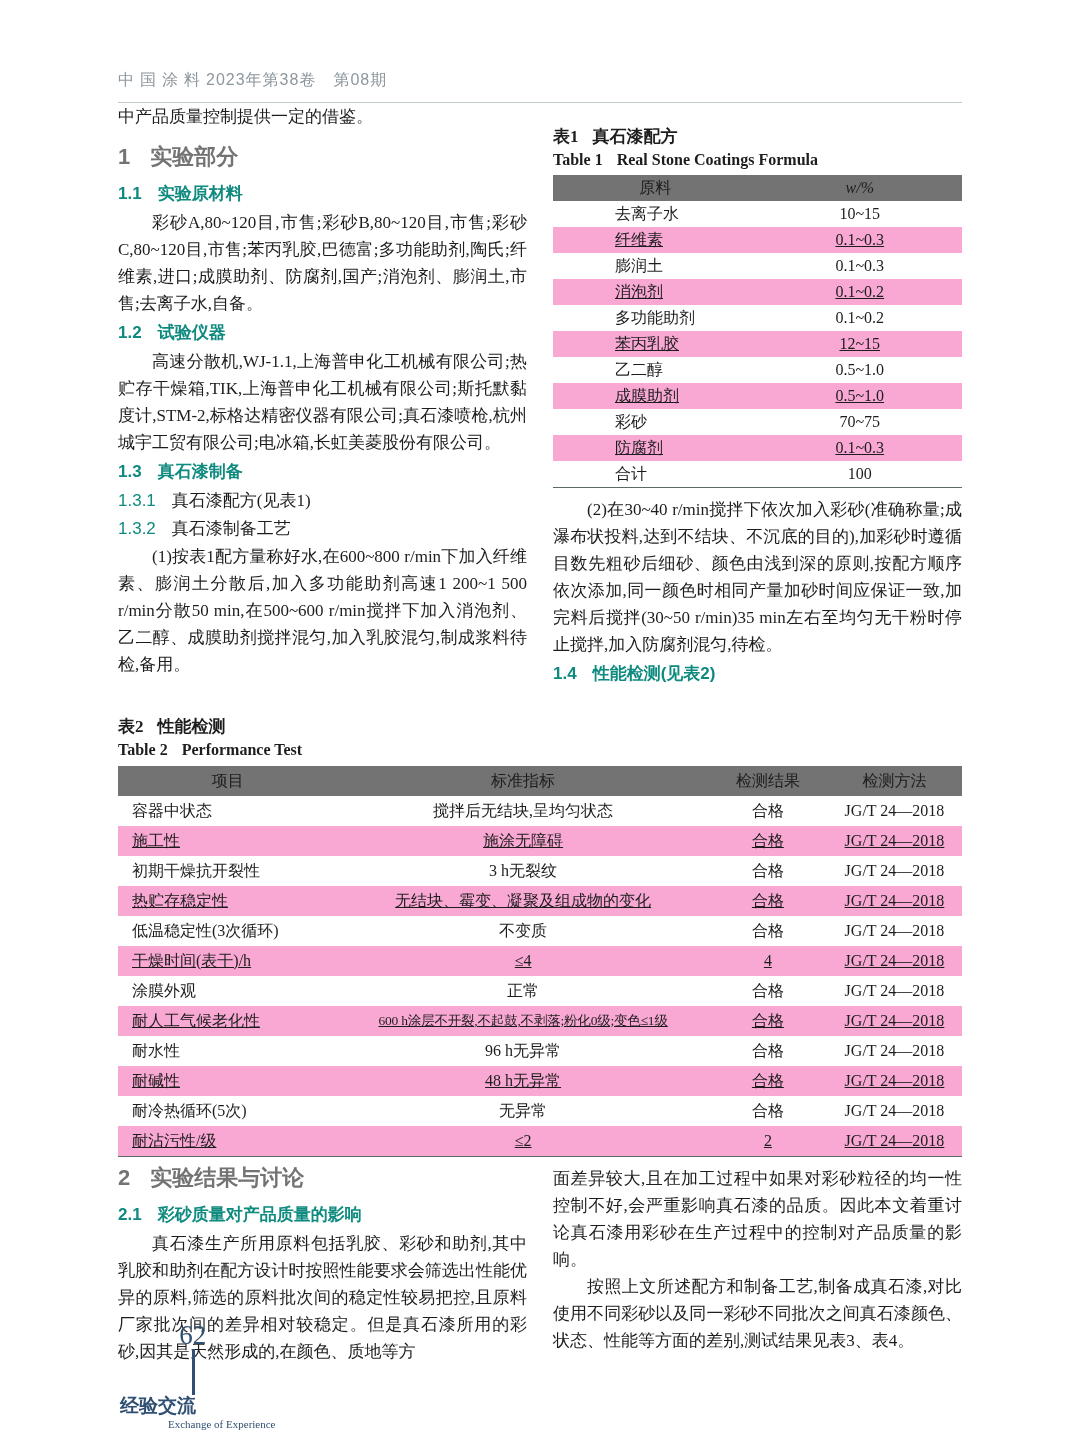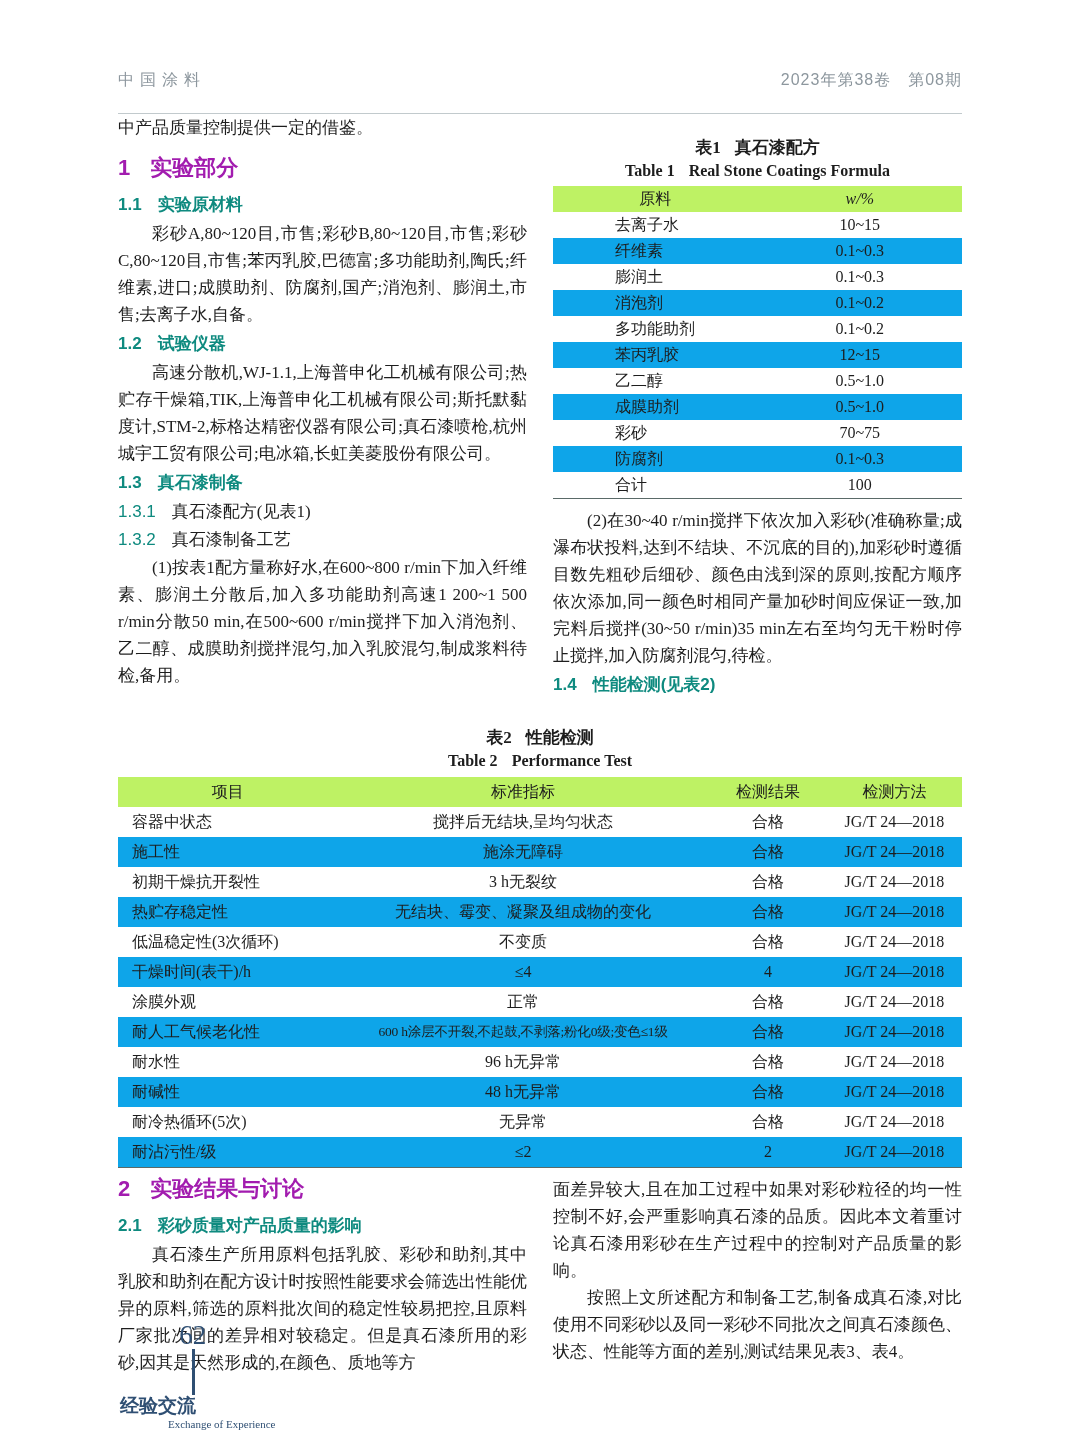--- a/index.html
+++ b/index.html
@@ -9,22 +9,22 @@
     margin:0 auto;
     background:#ffffff;
     font-family:"Liberation Serif","DejaVu Serif",serif;
     color:#1d1d1d;
     overflow:hidden;
   }
   .content { padding:0 118px; }
 
   
   .pagehead {
-    display:flex; justify-content:space-between; align-items:flex-end;
-    padding-top:70px; padding-bottom:22px;
+    display:flex; align-items:flex-end;
+    padding-top:70px; padding-bottom:11px;
     border-bottom:1px solid #c2cacd;
     font-family:"Liberation Sans","DejaVu Sans",sans-serif;
     font-size:16px; color:#8d979e;
   }
   .pagehead .journal { letter-spacing:6px; }
   .pagehead .issue { letter-spacing:1px; }
 
   
   .cols { display:flex; gap:26px; }
   .col { width:409px; flex:0 0 409px; }
@@ -32,48 +32,48 @@
   
   p.body {
     margin:0; font-size:17px; line-height:27px;
     text-align:justify; text-indent:2em;
   }
   p.body.noindent { text-indent:0; }
   .lead { margin-top:22px; }
 
   .h1 {
     font-family:"Liberation Sans","DejaVu Sans",sans-serif;
-    color:#a21caf; font-weight:bold; font-size:22px;
+    color:#737373; font-weight:bold; font-size:22px;
     margin:12px 0 8px 0; line-height:30px;
   }
   .h1 .num { margin-right:20px; }
   .h2 {
     font-family:"Liberation Sans","DejaVu Sans",sans-serif;
     color:#0e8a7f; font-weight:bold; font-size:17px;
     line-height:27px; margin:2px 0;
   }
   .h2 .num { margin-right:16px; }
   .h3 { font-size:17px; line-height:27px; margin:1px 0; }
   .h3 .num {
     font-family:"Liberation Sans","DejaVu Sans",sans-serif;
     color:#0e8a7f; margin-right:16px;
   }
   .h3 .ttl { color:#1d1d1d; }
 
   
-  .tcap { text-align:center; line-height:23px; }
+  .tcap { line-height:23px; }
   .tcap .cn { font-weight:bold; font-size:17px; }
   .tcap .en { font-weight:bold; font-size:16px; }
   .tcap .lbl { margin-right:14px; }
 
   
   table { width:100%; border-collapse:collapse; table-layout:fixed; }
   th, td { padding:0; font-weight:normal; overflow:visible; }
-  thead th { background:#bef264; }
-  tr.shade td { background:#0ea5e9; }
+  thead th { background:#737373; }
+  tr.shade td { background:#f9a8d4;text-decoration:underline; }
   tbody tr:last-child td { border-bottom:1.5px solid #5a6a68; }
 
   .t1 { margin-top:4px; font-size:16px; }
   .t1 th, .t1 td { height:26px; text-align:center; }
   .t1 td:first-child { text-align:left; padding-left:62px; }
   .t1 th.wcol { font-style:italic; }
 
   .t2 { margin-top:5px; font-size:16px; }
   .t2 th, .t2 td { height:30px; text-align:center; white-space:nowrap; }
   .t2 td:first-child { text-align:left; padding-left:14px; }

